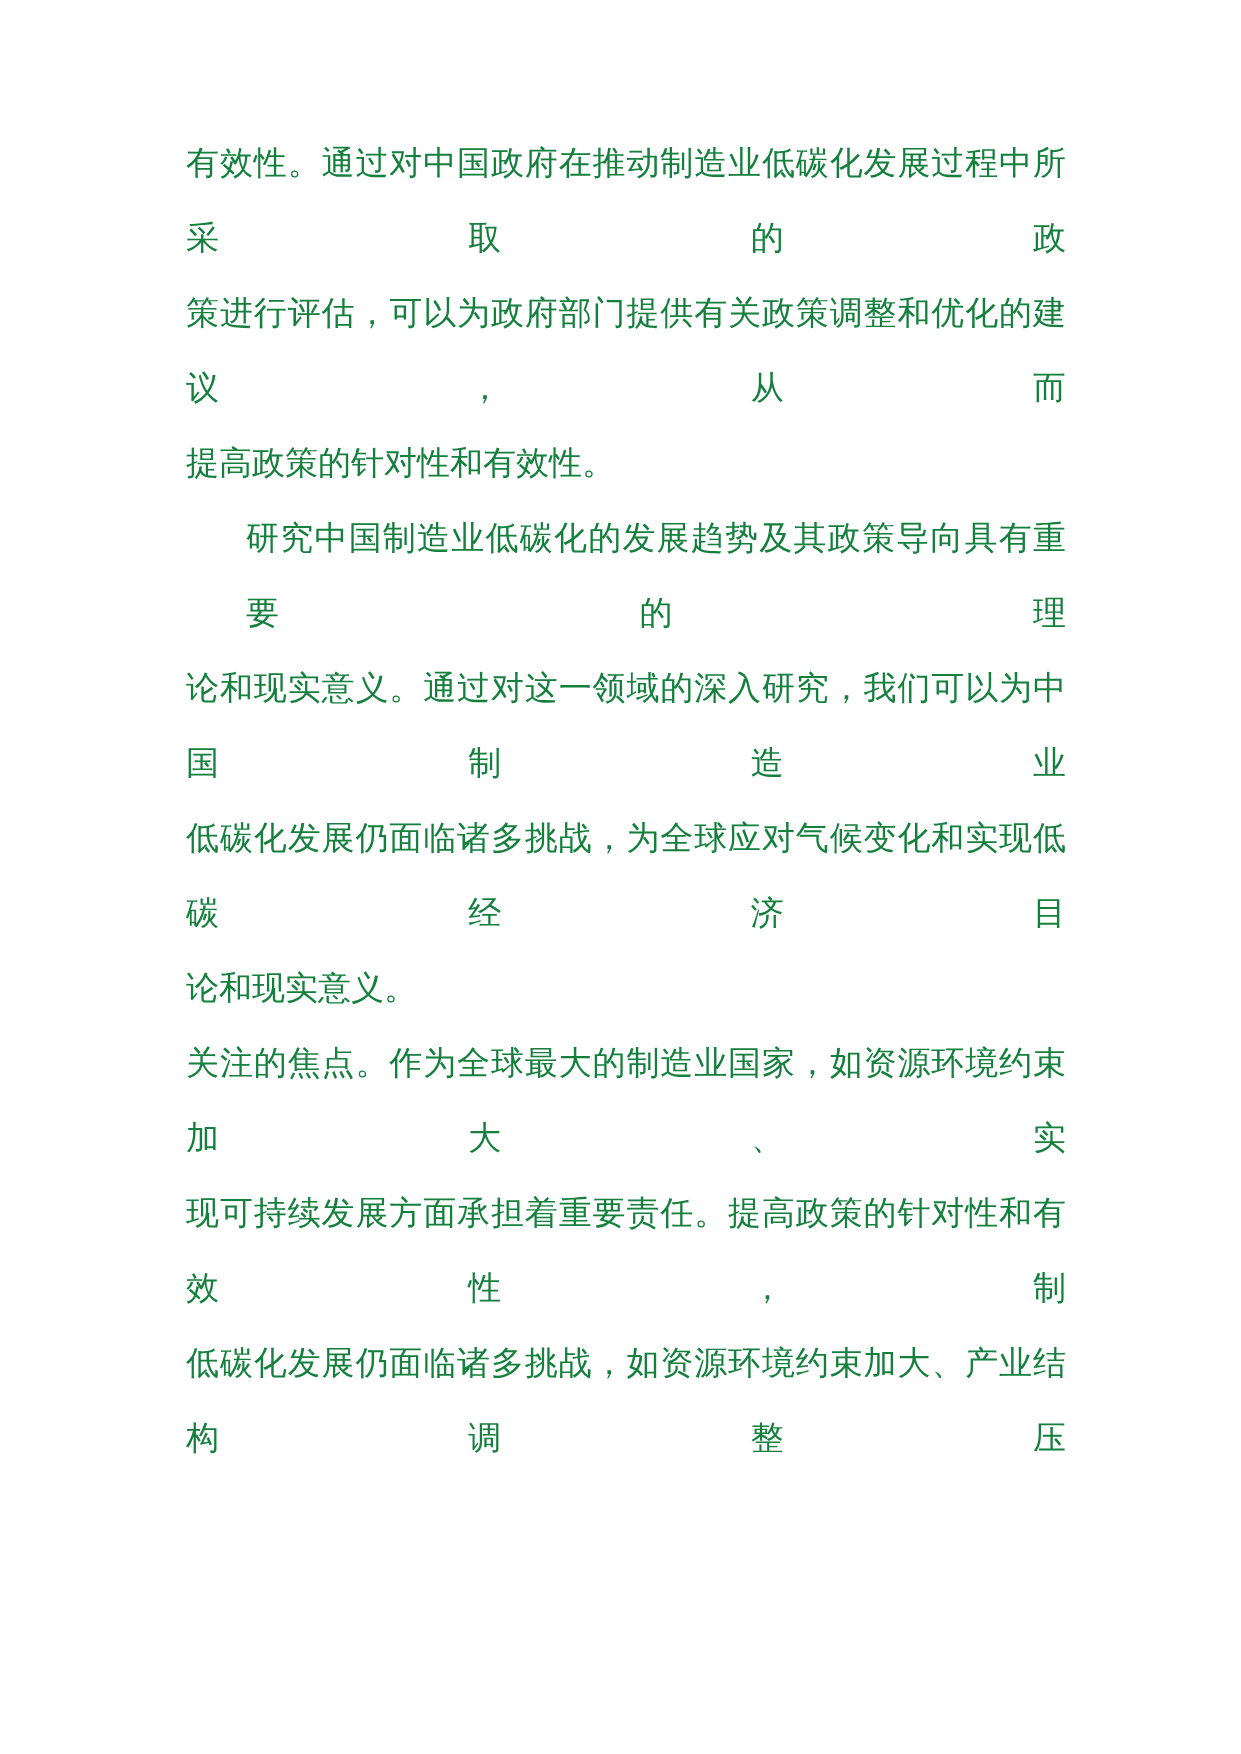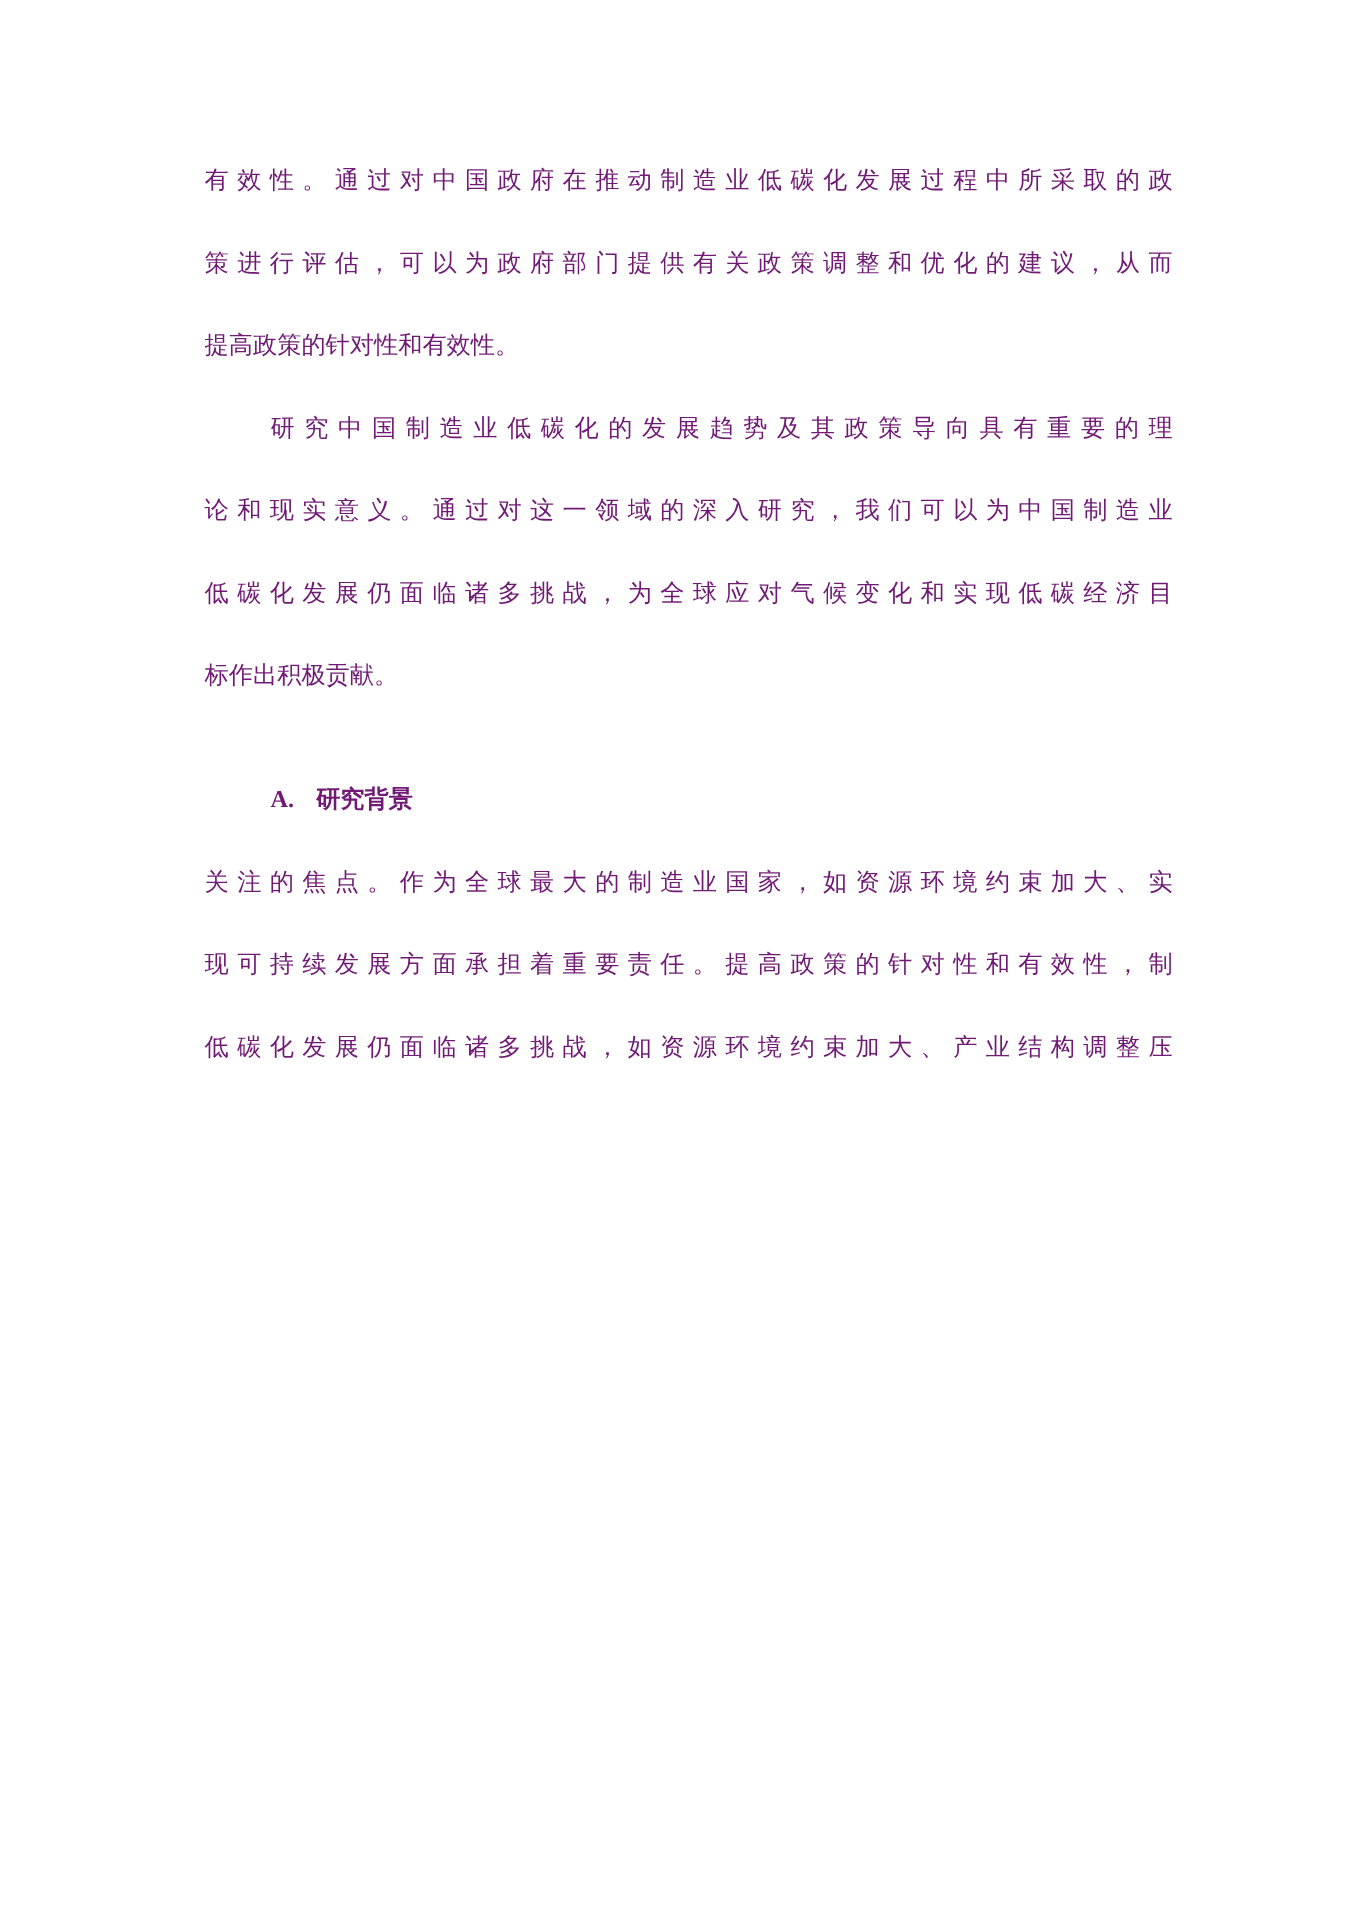--- a/index.html
+++ b/index.html
@@ -9,23 +9,23 @@
   }
   .page {
     position: relative;
     width: 1241px;
     height: 1754px;
     background: #ffffff;
     overflow: hidden;
     box-sizing: border-box;
     padding: 126px 175px 0 186px;
     font-family: "Liberation Serif", "DejaVu Serif", serif;
-    font-size: 22px;
+    font-size: 33px;
     line-height: 75px;
-    color: #701a75;
+    color: #15803d;
   }
   .para {
     margin: 0;
     padding: 0;
   }
   .line {
     width: 100%;
     text-align: center;
     text-align-last: left;
     white-space: normal;
@@ -59,26 +59,23 @@
   <div class="para">
     <div class="line just">有效性。通过对中国政府在推动制造业低碳化发展过程中所采取的政</div>
     <div class="line just">策进行评估，可以为政府部门提供有关政策调整和优化的建议，从而</div>
     <div class="line">提高政策的针对性和有效性。</div>
   </div>
 
   <div class="para">
     <div class="line just indent">研究中国制造业低碳化的发展趋势及其政策导向具有重要的理</div>
     <div class="line just">论和现实意义。通过对这一领域的深入研究，我们可以为中国制造业</div>
     <div class="line just">低碳化发展仍面临诸多挑战，为全球应对气候变化和实现低碳经济目</div>
-    <div class="line">标作出积极贡献。</div>
+    <div class="line">论和现实意义。</div>
   </div>
 
-  <div class="heading">
-    <span class="hnum">A.</span><span class="htitle">研究背景</span>
-  </div>
 
   <div class="para">
     <div class="line just">关注的焦点。作为全球最大的制造业国家，如资源环境约束加大、实</div>
     <div class="line just">现可持续发展方面承担着重要责任。提高政策的针对性和有效性，制</div>
     <div class="line just">低碳化发展仍面临诸多挑战，如资源环境约束加大、产业结构调整压</div>
 
   </div>
 
 </div>
 

